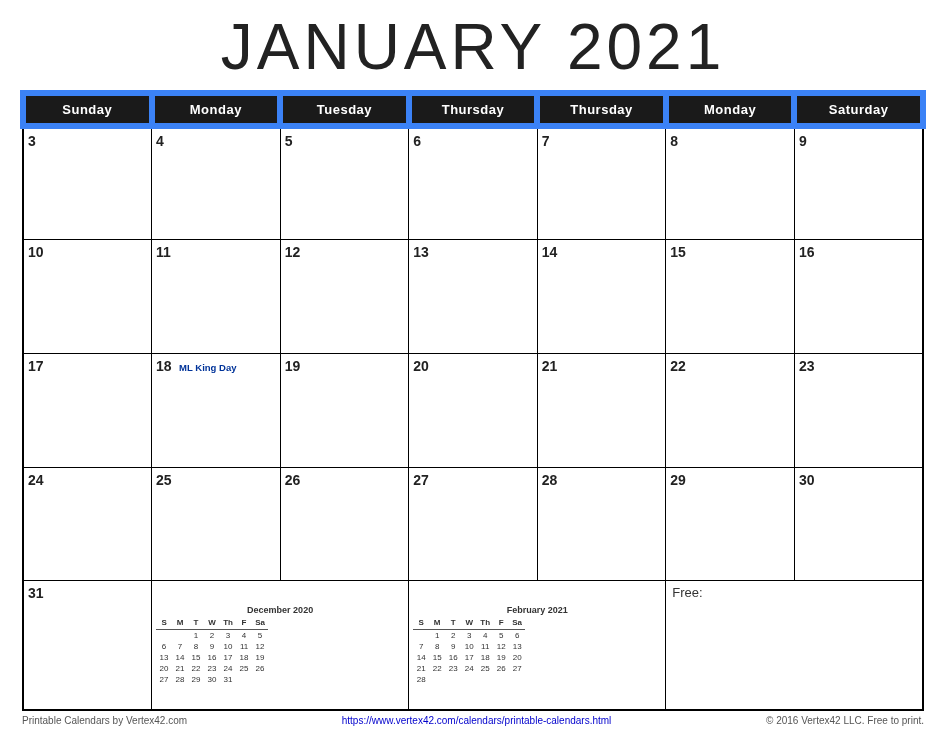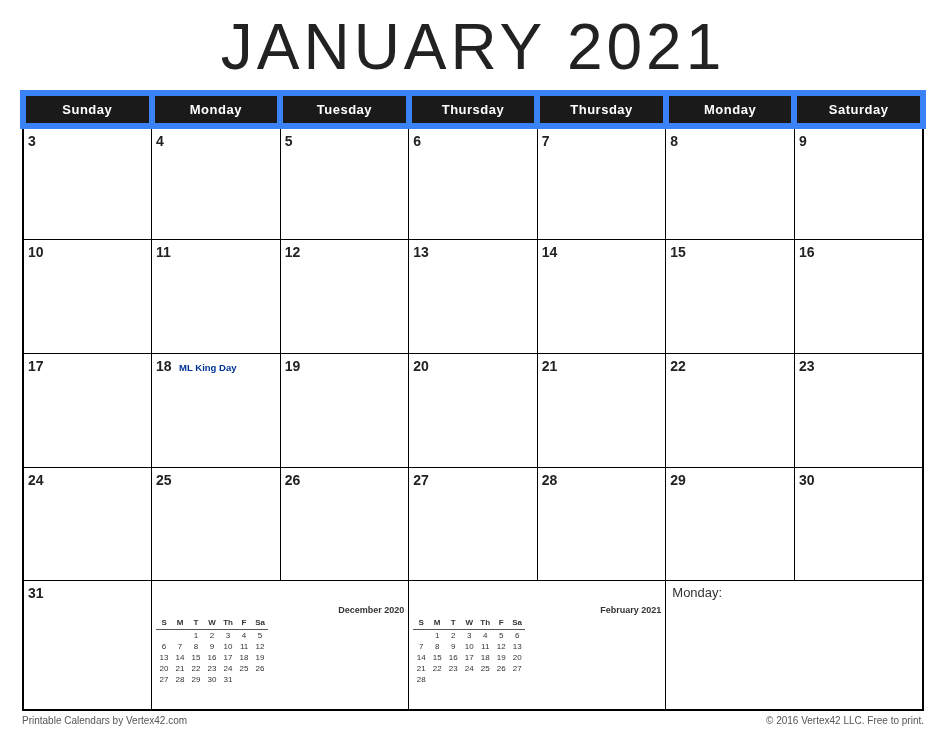--- a/index.html
+++ b/index.html
@@ -70,21 +70,21 @@
       display: inline-block;
     }
     .last-row-cell {
       height: 100px;
     }
     .mini-cal {
       font-size: 8.5px;
       color: #333;
     }
     .mini-cal-title {
-      text-align: right;
+      text-align: center;
       font-weight: bold;
       margin-bottom: 2px;
       font-size: 9px;
     }
     .mini-cal table {
       border-collapse: collapse;
     }
     .mini-cal th {
       width: 16px;
       text-align: center;
@@ -300,21 +300,22 @@
                   <td></td>
                   <td></td>
                   <td></td>
                   <td></td>
                   <td></td>
                 </tr>
               </tbody>
             </table>
           </div>
         </td>
-        <td class="day-cell last-row-cell notes-cell" colspan="2"><span>Monday:</span></td>
+        <td class="day-cell last-row-cell notes-cell" colspan="2"><span>Free:</span></td>
       </tr>
     </tbody>
 </table>
 
 <div class="footer">
   <span>Printable Calendars by Vertex42.com</span>
+  <a class="footer-link" href="#">https://www.vertex42.com/calendars/printable-calendars.html</a>
   <span>© 2016 Vertex42 LLC. Free to print.</span>
 </div>
 
 </body></html>

